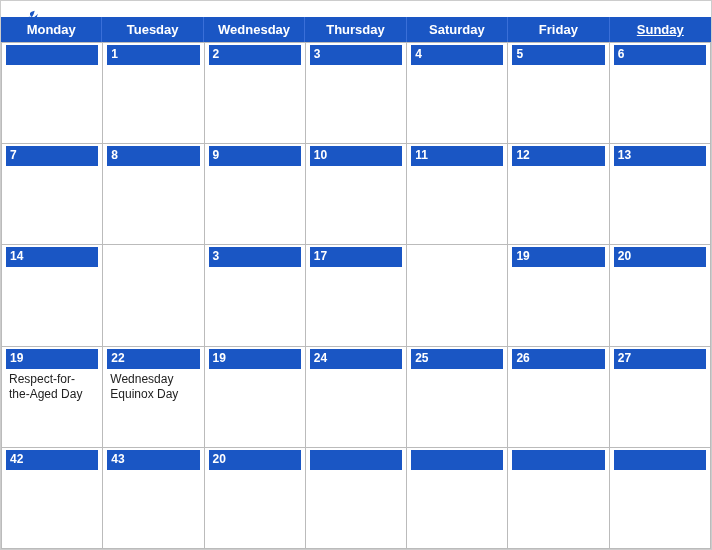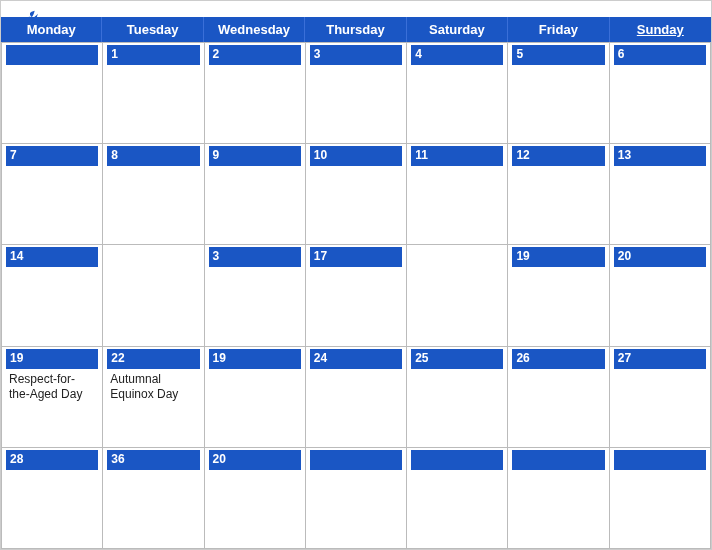--- a/index.html
+++ b/index.html
@@ -290,21 +290,21 @@
           <div class="cell-blue-bar">19</div>
           <div class="cell-content">
             <div class="holiday-name">Respect-for-the-Aged Day</div>
           </div>
         </div>
       </div>
       <div class="cal-cell">
         <div class="cal-cell-inner">
           <div class="cell-blue-bar">22</div>
           <div class="cell-content">
-            <div class="holiday-name">Autumnal Equinox Day</div>
+            <div class="holiday-name">Wednesday Equinox Day</div>
           </div>
         </div>
       </div>
       <div class="cal-cell">
         <div class="cal-cell-inner">
           <div class="cell-blue-bar">19</div>
           <div class="cell-content"></div>
         </div>
       </div>
       <div class="cal-cell">
@@ -326,27 +326,27 @@
         </div>
       </div>
       <div class="cal-cell">
         <div class="cal-cell-inner">
           <div class="cell-blue-bar">27</div>
           <div class="cell-content"></div>
         </div>
       </div>
       <div class="cal-cell">
         <div class="cal-cell-inner">
-          <div class="cell-blue-bar">28</div>
-          <div class="cell-content"></div>
-        </div>
-      </div>
-      <div class="cal-cell">
-        <div class="cal-cell-inner">
-          <div class="cell-blue-bar">36</div>
+          <div class="cell-blue-bar">42</div>
+          <div class="cell-content"></div>
+        </div>
+      </div>
+      <div class="cal-cell">
+        <div class="cal-cell-inner">
+          <div class="cell-blue-bar">43</div>
           <div class="cell-content"></div>
         </div>
       </div>
       <div class="cal-cell">
         <div class="cal-cell-inner">
           <div class="cell-blue-bar">20</div>
           <div class="cell-content"></div>
         </div>
       </div>
       <div class="cal-cell">

